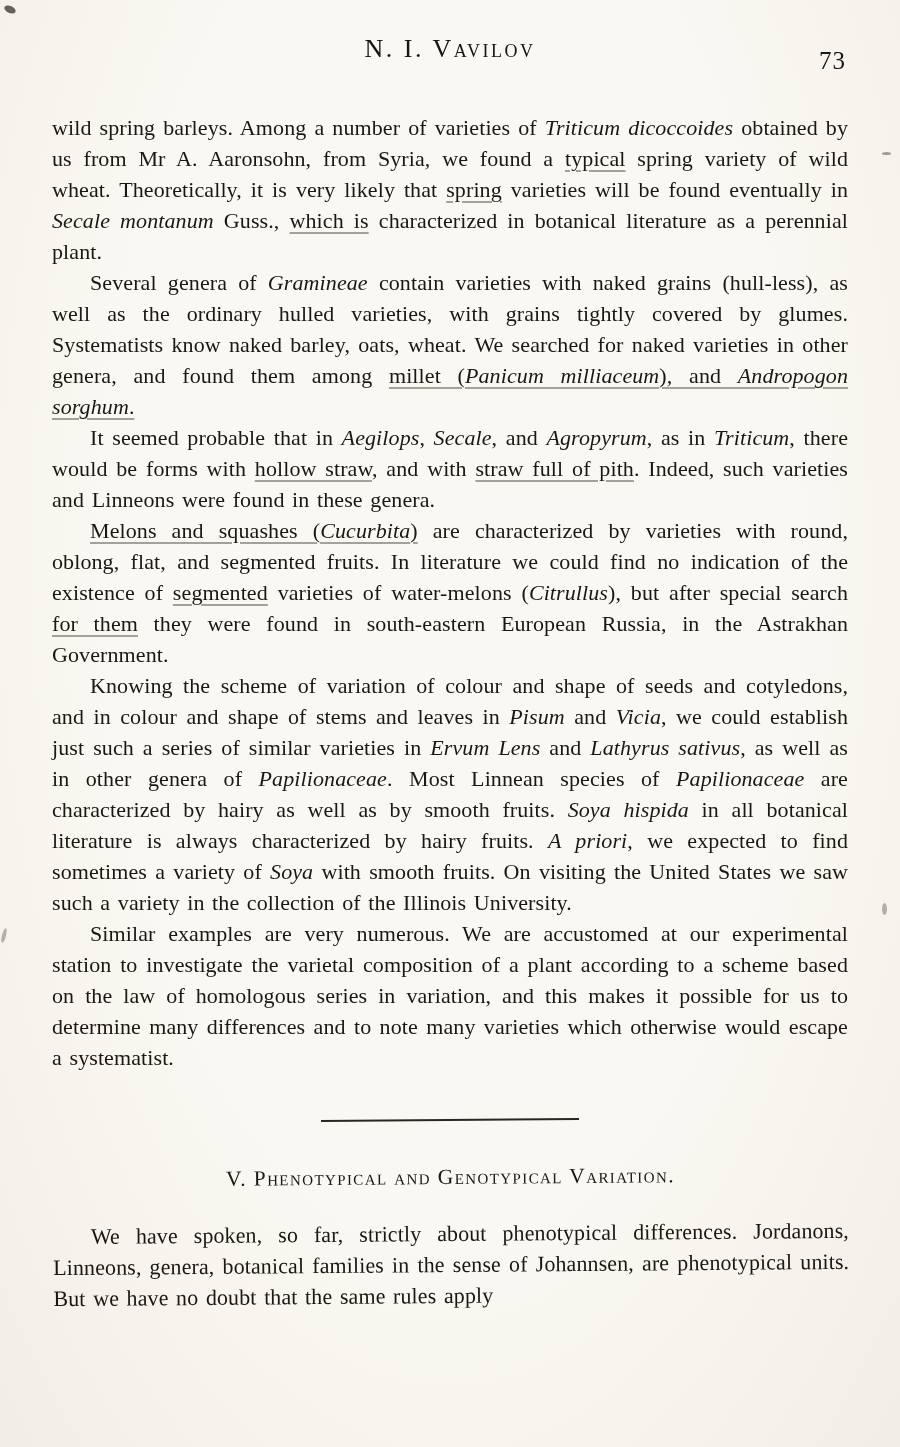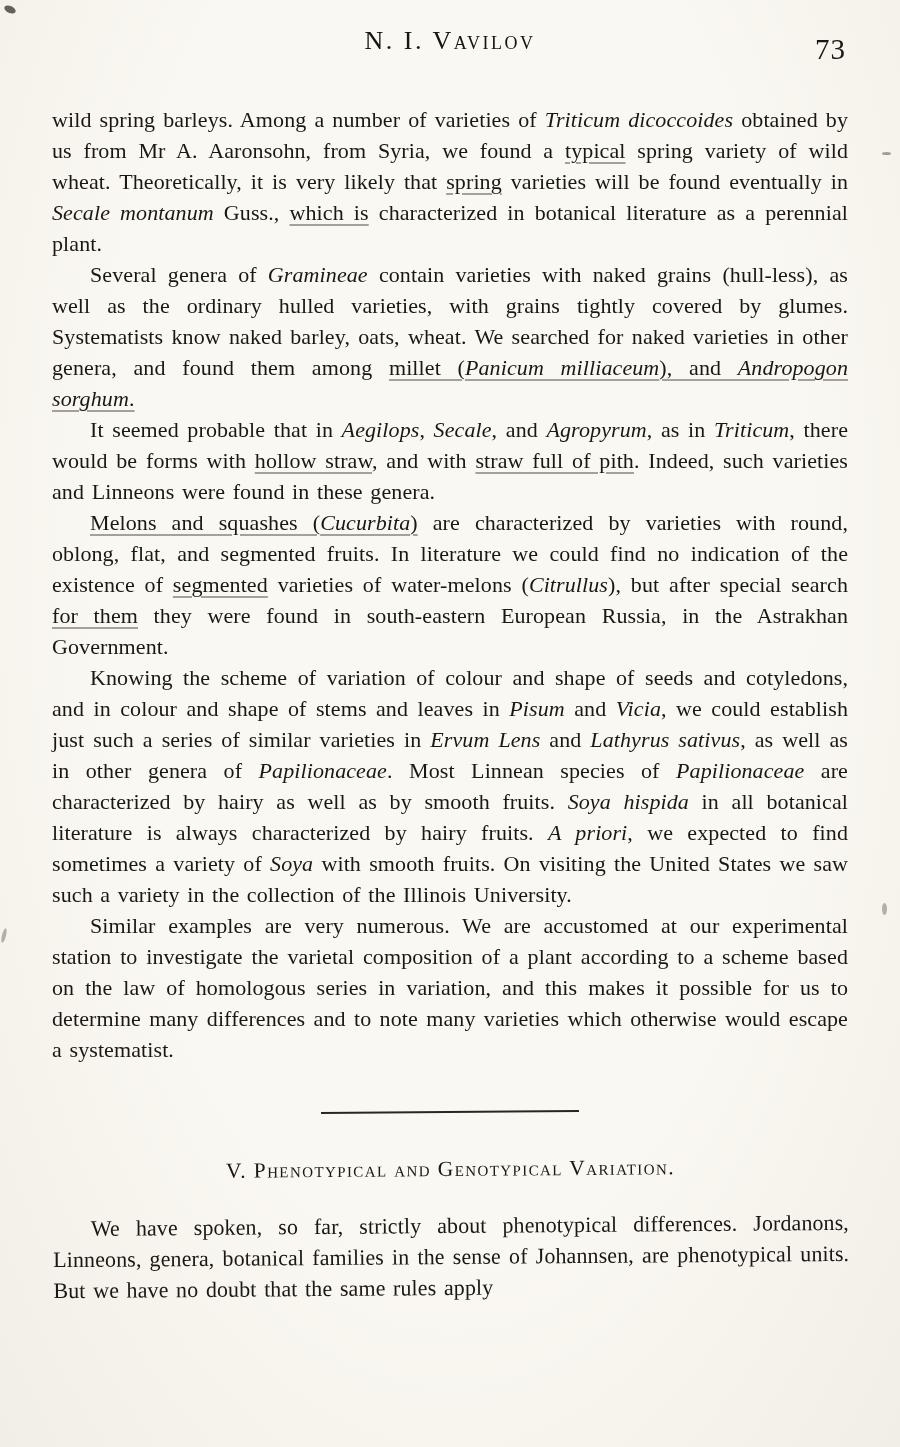--- a/index.html
+++ b/index.html
@@ -5,42 +5,42 @@
   html, body {
     margin: 0;
     padding: 0;
     background: #efece5;
   }
   .page {
     position: relative;
     width: 900px;
     height: 1447px;
     box-sizing: border-box;
-    padding: 26px 52px 0 52px;
+    padding: 34px 52px 0 52px;
     overflow: hidden;
     background: radial-gradient(ellipse at 50% 38%, #faf8f2 55%, #f1eee6 100%);
     font-family: "Liberation Serif", "DejaVu Serif", serif;
     color: #1b1712;
   }
   .header {
     position: relative;
     height: 36px;
     text-align: center;
   }
   .running-title {
     font-variant: small-caps;
     font-size: 26px;
     letter-spacing: 2.5px;
     color: #181410;
   }
   .page-number {
     position: absolute;
     right: 2px;
-    top: 7px;
-    font-size: 29px;
+    top: 13px;
+    font-size: 25px;
     letter-spacing: 1px;
   }
   .body-text {
     margin-top: 42px;
     font-size: 22px;
     line-height: 31px;
     text-align: justify;
     word-spacing: 2px;
     letter-spacing: 0.1px;
   }

